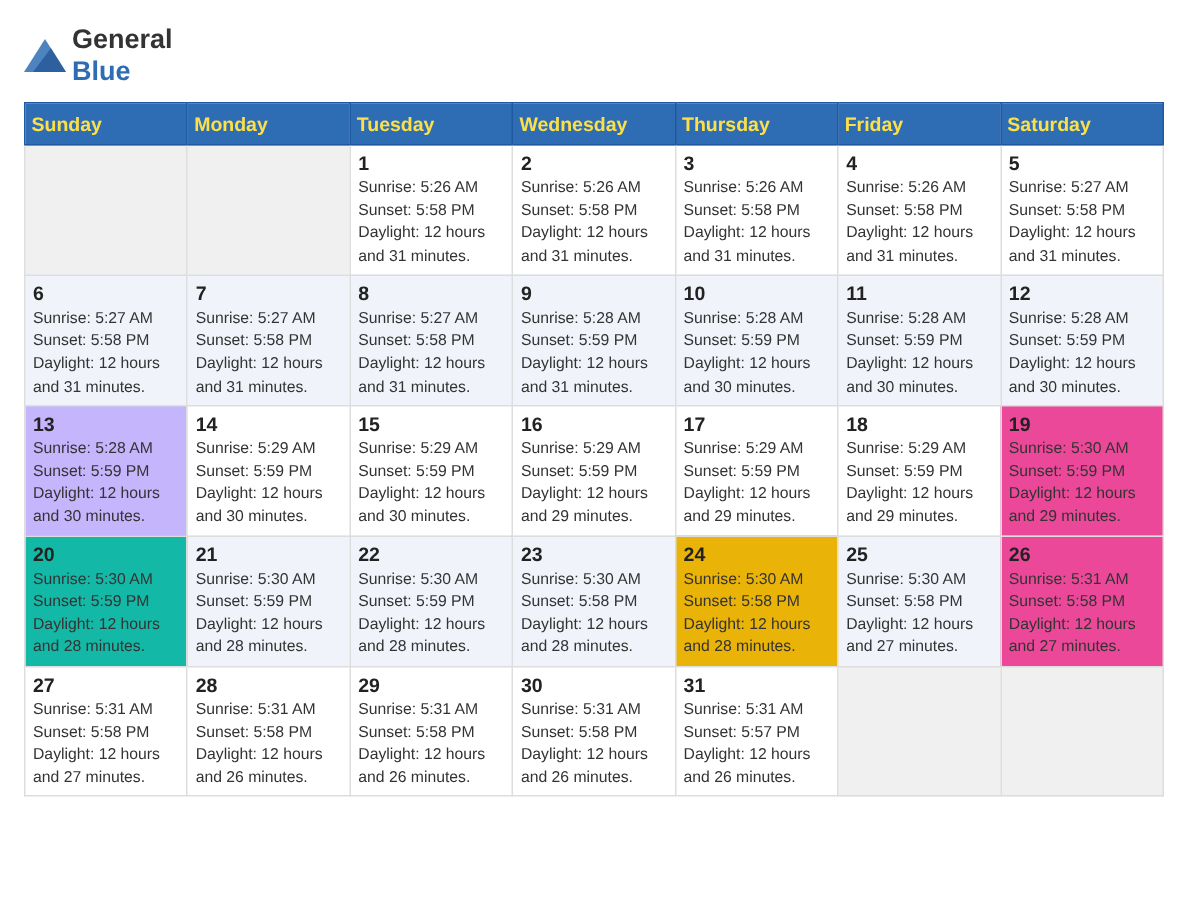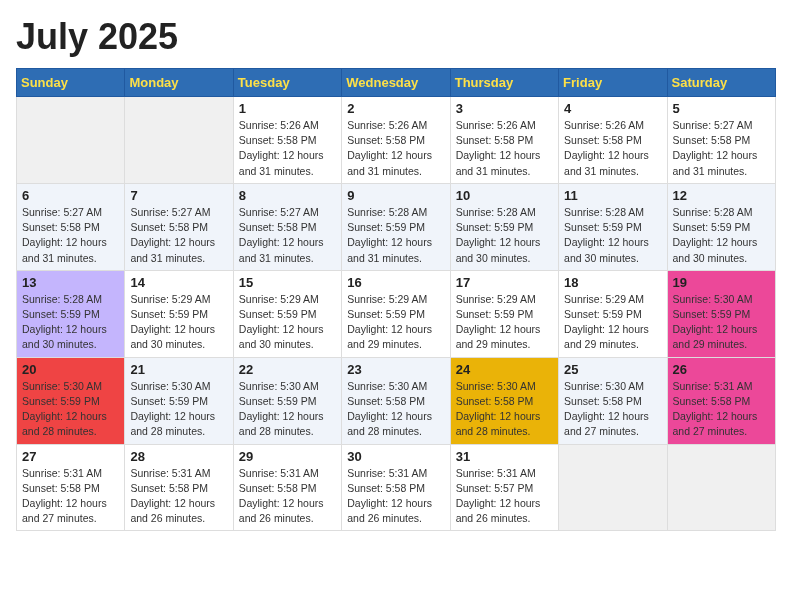--- a/index.html
+++ b/index.html
@@ -84,22 +84,31 @@
     .day-info {
       font-size: 10.5px;
       line-height: 1.45;
       color: #333;
     }
   </style>
 </head>
 <body>
 
 <div class="header">
+  <div class="logo">
+    <svg class="logo-icon" viewBox="0 0 28 22" xmlns="http://www.w3.org/2000/svg">
+      <polygon points="0,22 14,0 28,22" fill="#2e6db4" opacity="0.85"></polygon>
+      <polygon points="6,22 18,6 28,22" fill="#1a4a8a" opacity="0.6"></polygon>
+    </svg>
+    <div>
+      <span class="logo-text-general">General</span><br>
+      <span class="logo-text-blue">Blue</span>
+    </div>
+  </div>
   <div class="title-block">
-    <div class="month-year">July 2025</div>
   </div>
 </div>
 
 <table class="calendar">
   <thead>
     <tr>
       <th>Sunday</th>
       <th>Monday</th>
       <th>Tuesday</th>
       <th>Wednesday</th>
@@ -187,21 +196,21 @@
         <td style="background: rgb(255, 255, 255);">
           <span class="day-number">18</span>
           <div class="day-info">Sunrise: 5:29 AM<br>Sunset: 5:59 PM<br>Daylight: 12 hours and 29 minutes.</div>
         </td>
         <td style="background: #ec4899;">
           <span class="day-number">19</span>
           <div class="day-info">Sunrise: 5:30 AM<br>Sunset: 5:59 PM<br>Daylight: 12 hours and 29 minutes.</div>
         </td>
       </tr>
       <tr>
-        <td style="background: #ef4444;">
+        <td style="background: #14b8a6;">
           <span class="day-number">20</span>
           <div class="day-info">Sunrise: 5:30 AM<br>Sunset: 5:59 PM<br>Daylight: 12 hours and 28 minutes.</div>
         </td>
         <td style="background: rgb(240, 244, 250);">
           <span class="day-number">21</span>
           <div class="day-info">Sunrise: 5:30 AM<br>Sunset: 5:59 PM<br>Daylight: 12 hours and 28 minutes.</div>
         </td>
         <td style="background: rgb(240, 244, 250);">
           <span class="day-number">22</span>
           <div class="day-info">Sunrise: 5:30 AM<br>Sunset: 5:59 PM<br>Daylight: 12 hours and 28 minutes.</div>

